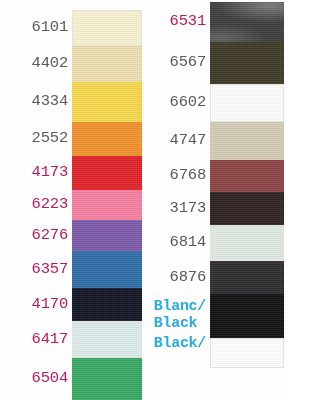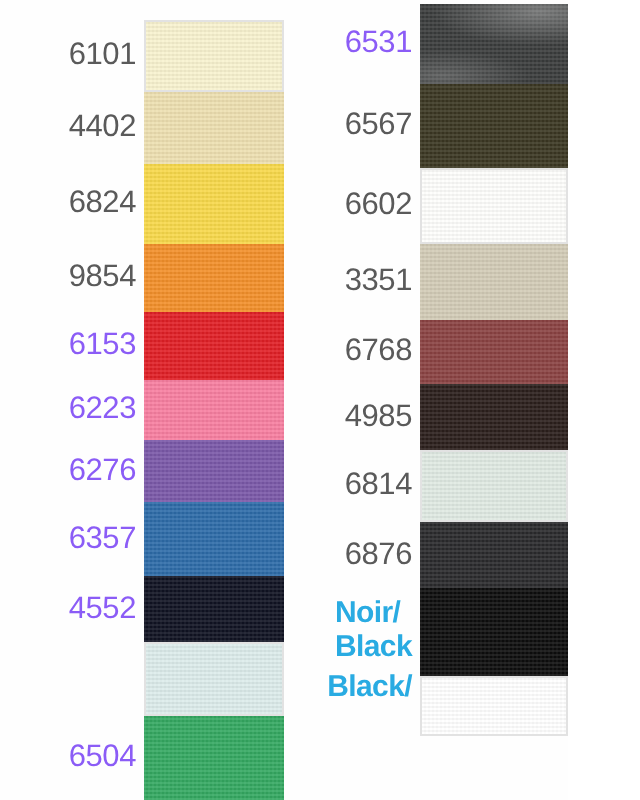--- a/index.html
+++ b/index.html
@@ -40,22 +40,23 @@
 
   .label{
     position:absolute;
     right:4px;
     font-size:15.5px;
     letter-spacing:-0.2px;
     color:#5a5a5a;
     white-space:nowrap;
     line-height:1;
     text-align:left;
+    font-family:Liberation Mono, monospace;
   }
-  .label.dark{ color:#8b5cf6; }
+  .label.dark{ color:#be185d; }
   .label.blue{
     color:#29abe2;
     font-weight:bold;
     font-size:15px;
     letter-spacing:-0.3px;
   }
   .label.blue .l2{ display:block; }
 
   .swatch{
     position:absolute;
@@ -80,27 +81,28 @@
   .swatch.outlined{ border:1px solid #e2e2e2; }
 </style>
 </head>
 <body>
 
 <div class="chart">
   <div class="column" id="col-left">
     <div class="labels">
         <div class="label " style="top: 20px;">6101</div>
         <div class="label " style="top: 56px;">4402</div>
-        <div class="label " style="top: 94px;">6824</div>
-        <div class="label " style="top: 131px;">9854</div>
-        <div class="label dark" style="top: 165px;">6153</div>
+        <div class="label " style="top: 94px;">4334</div>
+        <div class="label " style="top: 131px;">2552</div>
+        <div class="label dark" style="top: 165px;">4173</div>
         <div class="label dark" style="top: 197px;">6223</div>
         <div class="label dark" style="top: 227.5px;">6276</div>
         <div class="label dark" style="top: 261.5px;">6357</div>
-        <div class="label dark" style="top: 296.5px;">4552</div>
+        <div class="label dark" style="top: 296.5px;">4170</div>
+        <div class="label dark" style="top: 331.5px;">6417</div>
         <div class="label dark" style="top: 371px;">6504</div>
       </div>
     <div class="swatches">
         <div class="swatch outlined" title="6101" style="top: 10px; height: 36px; background: rgb(248, 242, 207);">
           <div class="tex"></div>
         </div>
         <div class="swatch" title="6105" style="top: 46px; height: 36px; background: rgb(237, 223, 176);">
           <div class="tex"></div>
         </div>
         <div class="swatch" title="6111" style="top: 82px; height: 40px; background: rgb(247, 216, 74);">
@@ -130,26 +132,26 @@
         <div class="swatch" title="6504" style="top: 358px; height: 42px; background: rgb(52, 168, 97);">
           <div class="tex"></div>
         </div>
       </div>
   </div>
   <div class="column" id="col-right">
     <div class="labels">
         <div class="label dark" style="top: 14px;">6531</div>
         <div class="label " style="top: 55px;">6567</div>
         <div class="label " style="top: 95px;">6602</div>
-        <div class="label " style="top: 133px;">3351</div>
+        <div class="label " style="top: 133px;">4747</div>
         <div class="label " style="top: 168px;">6768</div>
-        <div class="label " style="top: 200.5px;">4985</div>
+        <div class="label " style="top: 200.5px;">3173</div>
         <div class="label " style="top: 235px;">6814</div>
         <div class="label " style="top: 269.5px;">6876</div>
-        <div class="label blue" style="line-height: 1.12; top: 299px;"><span class="l1">Noir/</span><span class="l2">Black</span></div>
+        <div class="label blue" style="line-height: 1.12; top: 299px;"><span class="l1">Blanc/</span><span class="l2">Black</span></div>
         <div class="label blue" style="line-height: 1.12; top: 336px;"><span class="l1">Black/</span></div>
       </div>
     <div class="swatches">
         <div class="swatch" title="6531" style="top: 2px; height: 40px; background: rgb(58, 60, 60);">
           <div class="tex"></div>
           <div class="sheen"></div>
         </div>
         <div class="swatch" title="6567" style="top: 42px; height: 42px; background: rgb(59, 55, 34);">
           <div class="tex"></div>
         </div>

